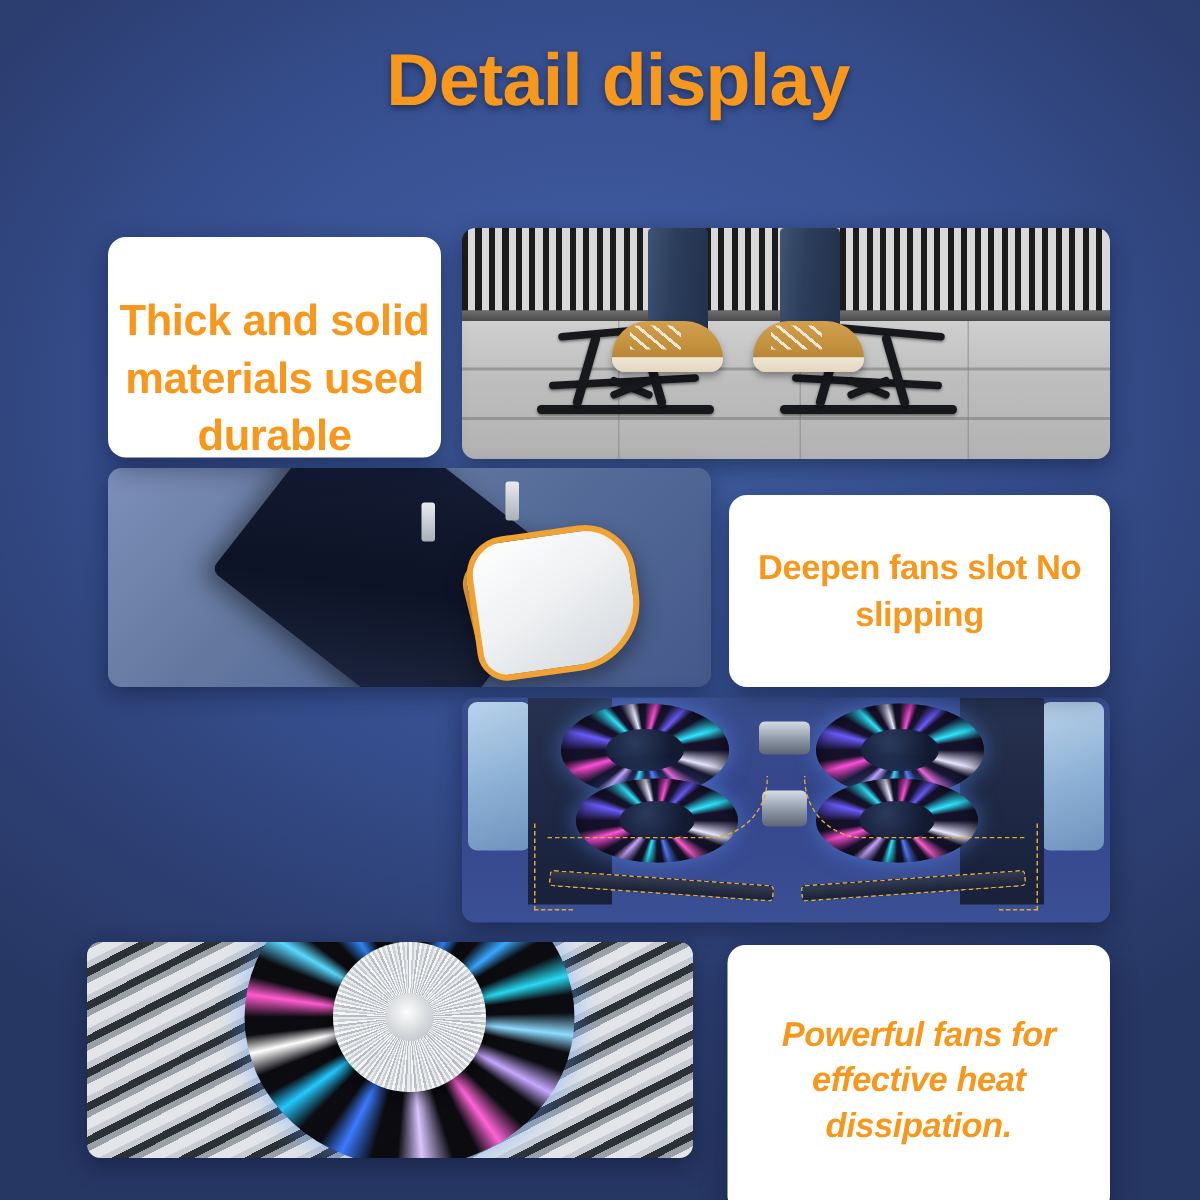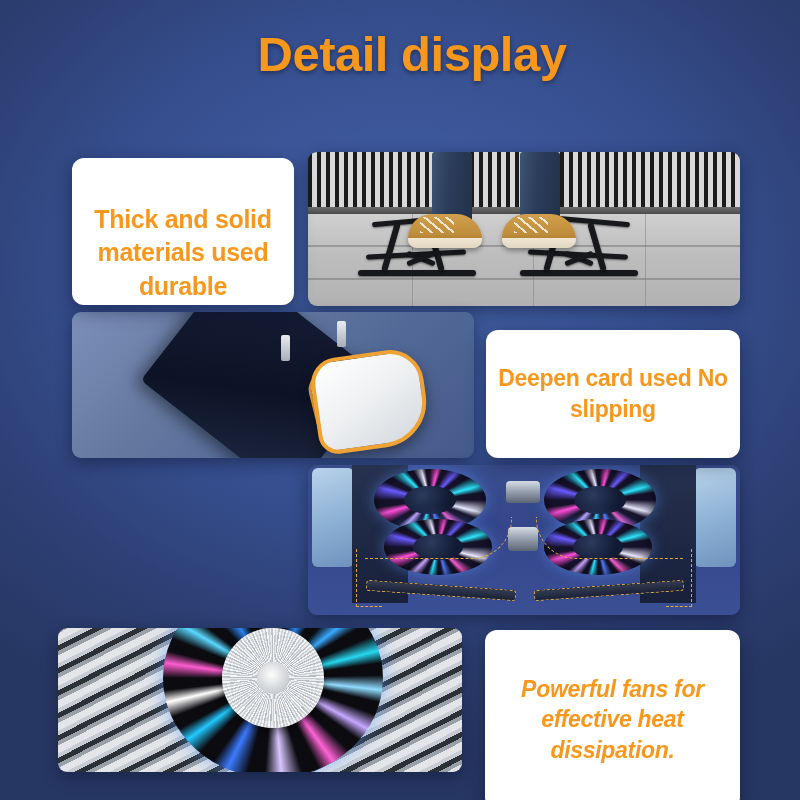--- a/index.html
+++ b/index.html
@@ -256,21 +256,21 @@
   }
   .card p {
     color: #f7981d;
     font-weight: bold;
     font-family: "Liberation Sans", sans-serif;
     line-height: 1.33;
     letter-spacing: -0.3px;
   }
 
   #card-thick   { left: 72px;  top: 158px; width: 222px; height: 147px; }
-  #card-thick p { font-size: 25px; margin-top: 43px; }
+  #card-thick p { font-size: 29px; margin-top: 43px; }
 
   #card-deepen   { left: 486px; top: 330px; width: 254px; height: 128px; }
   #card-deepen p { font-size: 23px; }
 
   #card-fork   { left: 72px;  top: 477px; width: 228px; height: 137px; }
   #card-fork p { font-size: 23px; }
 
   #card-power   { left: 485px; top: 630px; width: 255px; height: 179px; font-style: italic; }
   #card-power p { font-size: 23px; }
 </style>
@@ -354,21 +354,21 @@
       <div class="p4-fan"></div>
       <div class="p4-hub"></div>
     </div>
   </div>
 
   <div class="card" id="card-thick">
     <p>Thick and solid materials used durable</p>
   </div>
 
   <div class="card" id="card-deepen">
-    <p>Deepen card used No slipping</p>
+    <p>Deepen fans slot No slipping</p>
   </div>
 
 
   <div class="card" id="card-power">
     <p>Powerful fans for effective heat dissipation.</p>
   </div>
 
 </div>
 
 </body></html>

